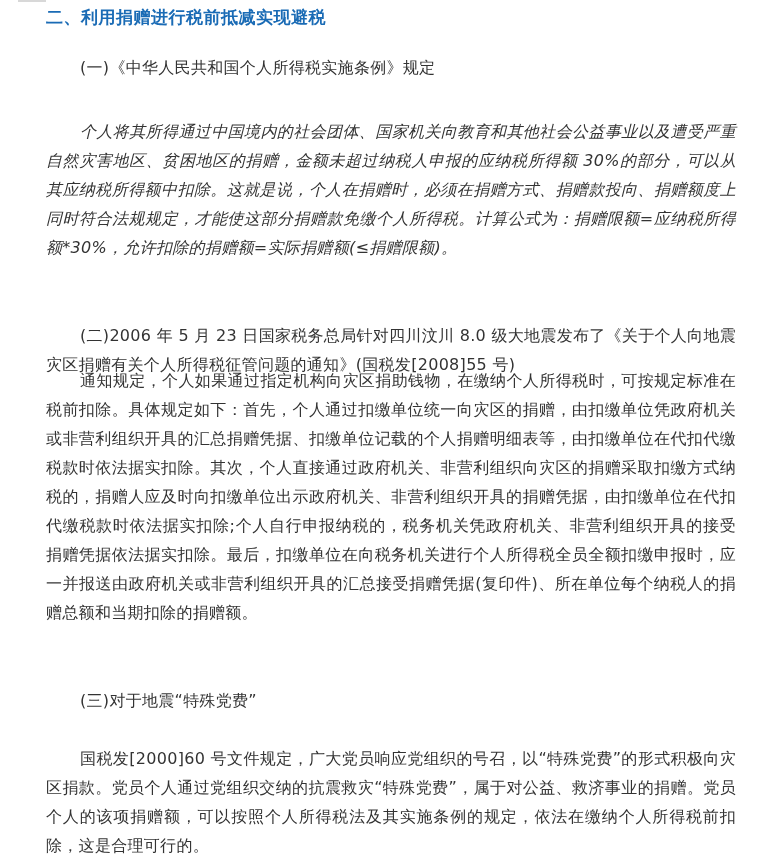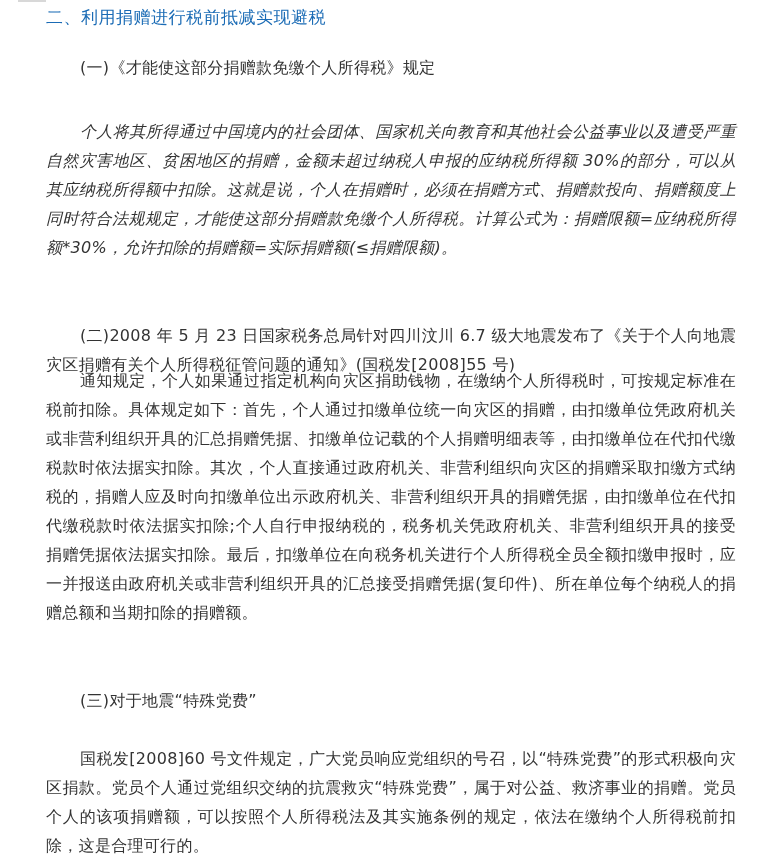--- a/index.html
+++ b/index.html
@@ -1,37 +1,37 @@
 <!DOCTYPE html>
 <html><head>
   <meta charset="utf-8">
   <style>
     html, body { margin: 0; padding: 0; background: #ffffff; }
     body { width: 778px; height: 867px; overflow: hidden; position: relative;
            font-family: "DejaVu Sans", "Liberation Sans", sans-serif; color: #333333; }
     .topmark { position: absolute; left: 18px; top: 0; width: 28px; height: 2px; background: #d8d8d8; }
     .article { position: absolute; left: 46px; top: 0; width: 690px; }
     h2.section-title { margin: 0; position: absolute; left: 0; top: 6px; font-size: 17px;
-           font-weight: normal; color: #1a6bb5; letter-spacing: 0.5px; white-space: nowrap; }
+           font-weight: bold; color: #1a6bb5; letter-spacing: 0.5px; white-space: nowrap; }
     p { margin: 0; position: absolute; left: 0; width: 690px; font-size: 16px; line-height: 29px;
         text-indent: 34px; letter-spacing: 0.3px; text-align: justify; }
     p.sub { width: 660px; }
   </style>
 </head>
 <body>
 
 <div class="topmark"></div>
 
 <div class="article">
   <h2 class="section-title">二、利用捐赠进行税前抵减实现避税</h2>
 
-  <p class="sub" style="top:53px;">(一)《才能使这部分捐赠款免缴个人所得税》规定</p>
+  <p class="sub" style="top:53px;">(一)《中华人民共和国个人所得税实施条例》规定</p>
 
   <p style="top:117px;font-style:italic;">个人将其所得通过中国境内的社会团体、国家机关向教育和其他社会公益事业以及遭受严重自然灾害地区、贫困地区的捐赠，金额未超过纳税人申报的应纳税所得额 30%的部分，可以从其应纳税所得额中扣除。这就是说，个人在捐赠时，必须在捐赠方式、捐赠款投向、捐赠额度上同时符合法规规定，才能使这部分捐赠款免缴个人所得税。计算公式为：捐赠限额=应纳税所得额*30%，允许扣除的捐赠额=实际捐赠额(≤捐赠限额)。</p>
 
-  <p style="top:321px;">(二)2008 年 5 月 23 日国家税务总局针对四川汶川 6.7 级大地震发布了《关于个人向地震灾区捐赠有关个人所得税征管问题的通知》(国税发[2008]55 号)</p>
+  <p style="top:321px;">(二)2006 年 5 月 23 日国家税务总局针对四川汶川 8.0 级大地震发布了《关于个人向地震灾区捐赠有关个人所得税征管问题的通知》(国税发[2008]55 号)</p>
 
   <p style="top:366px;">通知规定，个人如果通过指定机构向灾区捐助钱物，在缴纳个人所得税时，可按规定标准在税前扣除。具体规定如下：首先，个人通过扣缴单位统一向灾区的捐赠，由扣缴单位凭政府机关或非营利组织开具的汇总捐赠凭据、扣缴单位记载的个人捐赠明细表等，由扣缴单位在代扣代缴税款时依法据实扣除。其次，个人直接通过政府机关、非营利组织向灾区的捐赠采取扣缴方式纳税的，捐赠人应及时向扣缴单位出示政府机关、非营利组织开具的捐赠凭据，由扣缴单位在代扣代缴税款时依法据实扣除;个人自行申报纳税的，税务机关凭政府机关、非营利组织开具的接受捐赠凭据依法据实扣除。最后，扣缴单位在向税务机关进行个人所得税全员全额扣缴申报时，应一并报送由政府机关或非营利组织开具的汇总接受捐赠凭据(复印件)、所在单位每个纳税人的捐赠总额和当期扣除的捐赠额。</p>
 
   <p class="sub" style="top:686px;">(三)对于地震“特殊党费”</p>
 
-  <p style="top:744px;">国税发[2008]60 号文件规定，广大党员响应党组织的号召，以“特殊党费”的形式积极向灾区捐款。党员个人通过党组织交纳的抗震救灾“特殊党费”，属于对公益、救济事业的捐赠。党员个人的该项捐赠额，可以按照个人所得税法及其实施条例的规定，依法在缴纳个人所得税前扣除，这是合理可行的。</p>
+  <p style="top:744px;">国税发[2000]60 号文件规定，广大党员响应党组织的号召，以“特殊党费”的形式积极向灾区捐款。党员个人通过党组织交纳的抗震救灾“特殊党费”，属于对公益、救济事业的捐赠。党员个人的该项捐赠额，可以按照个人所得税法及其实施条例的规定，依法在缴纳个人所得税前扣除，这是合理可行的。</p>
 </div>
 
 </body></html>

